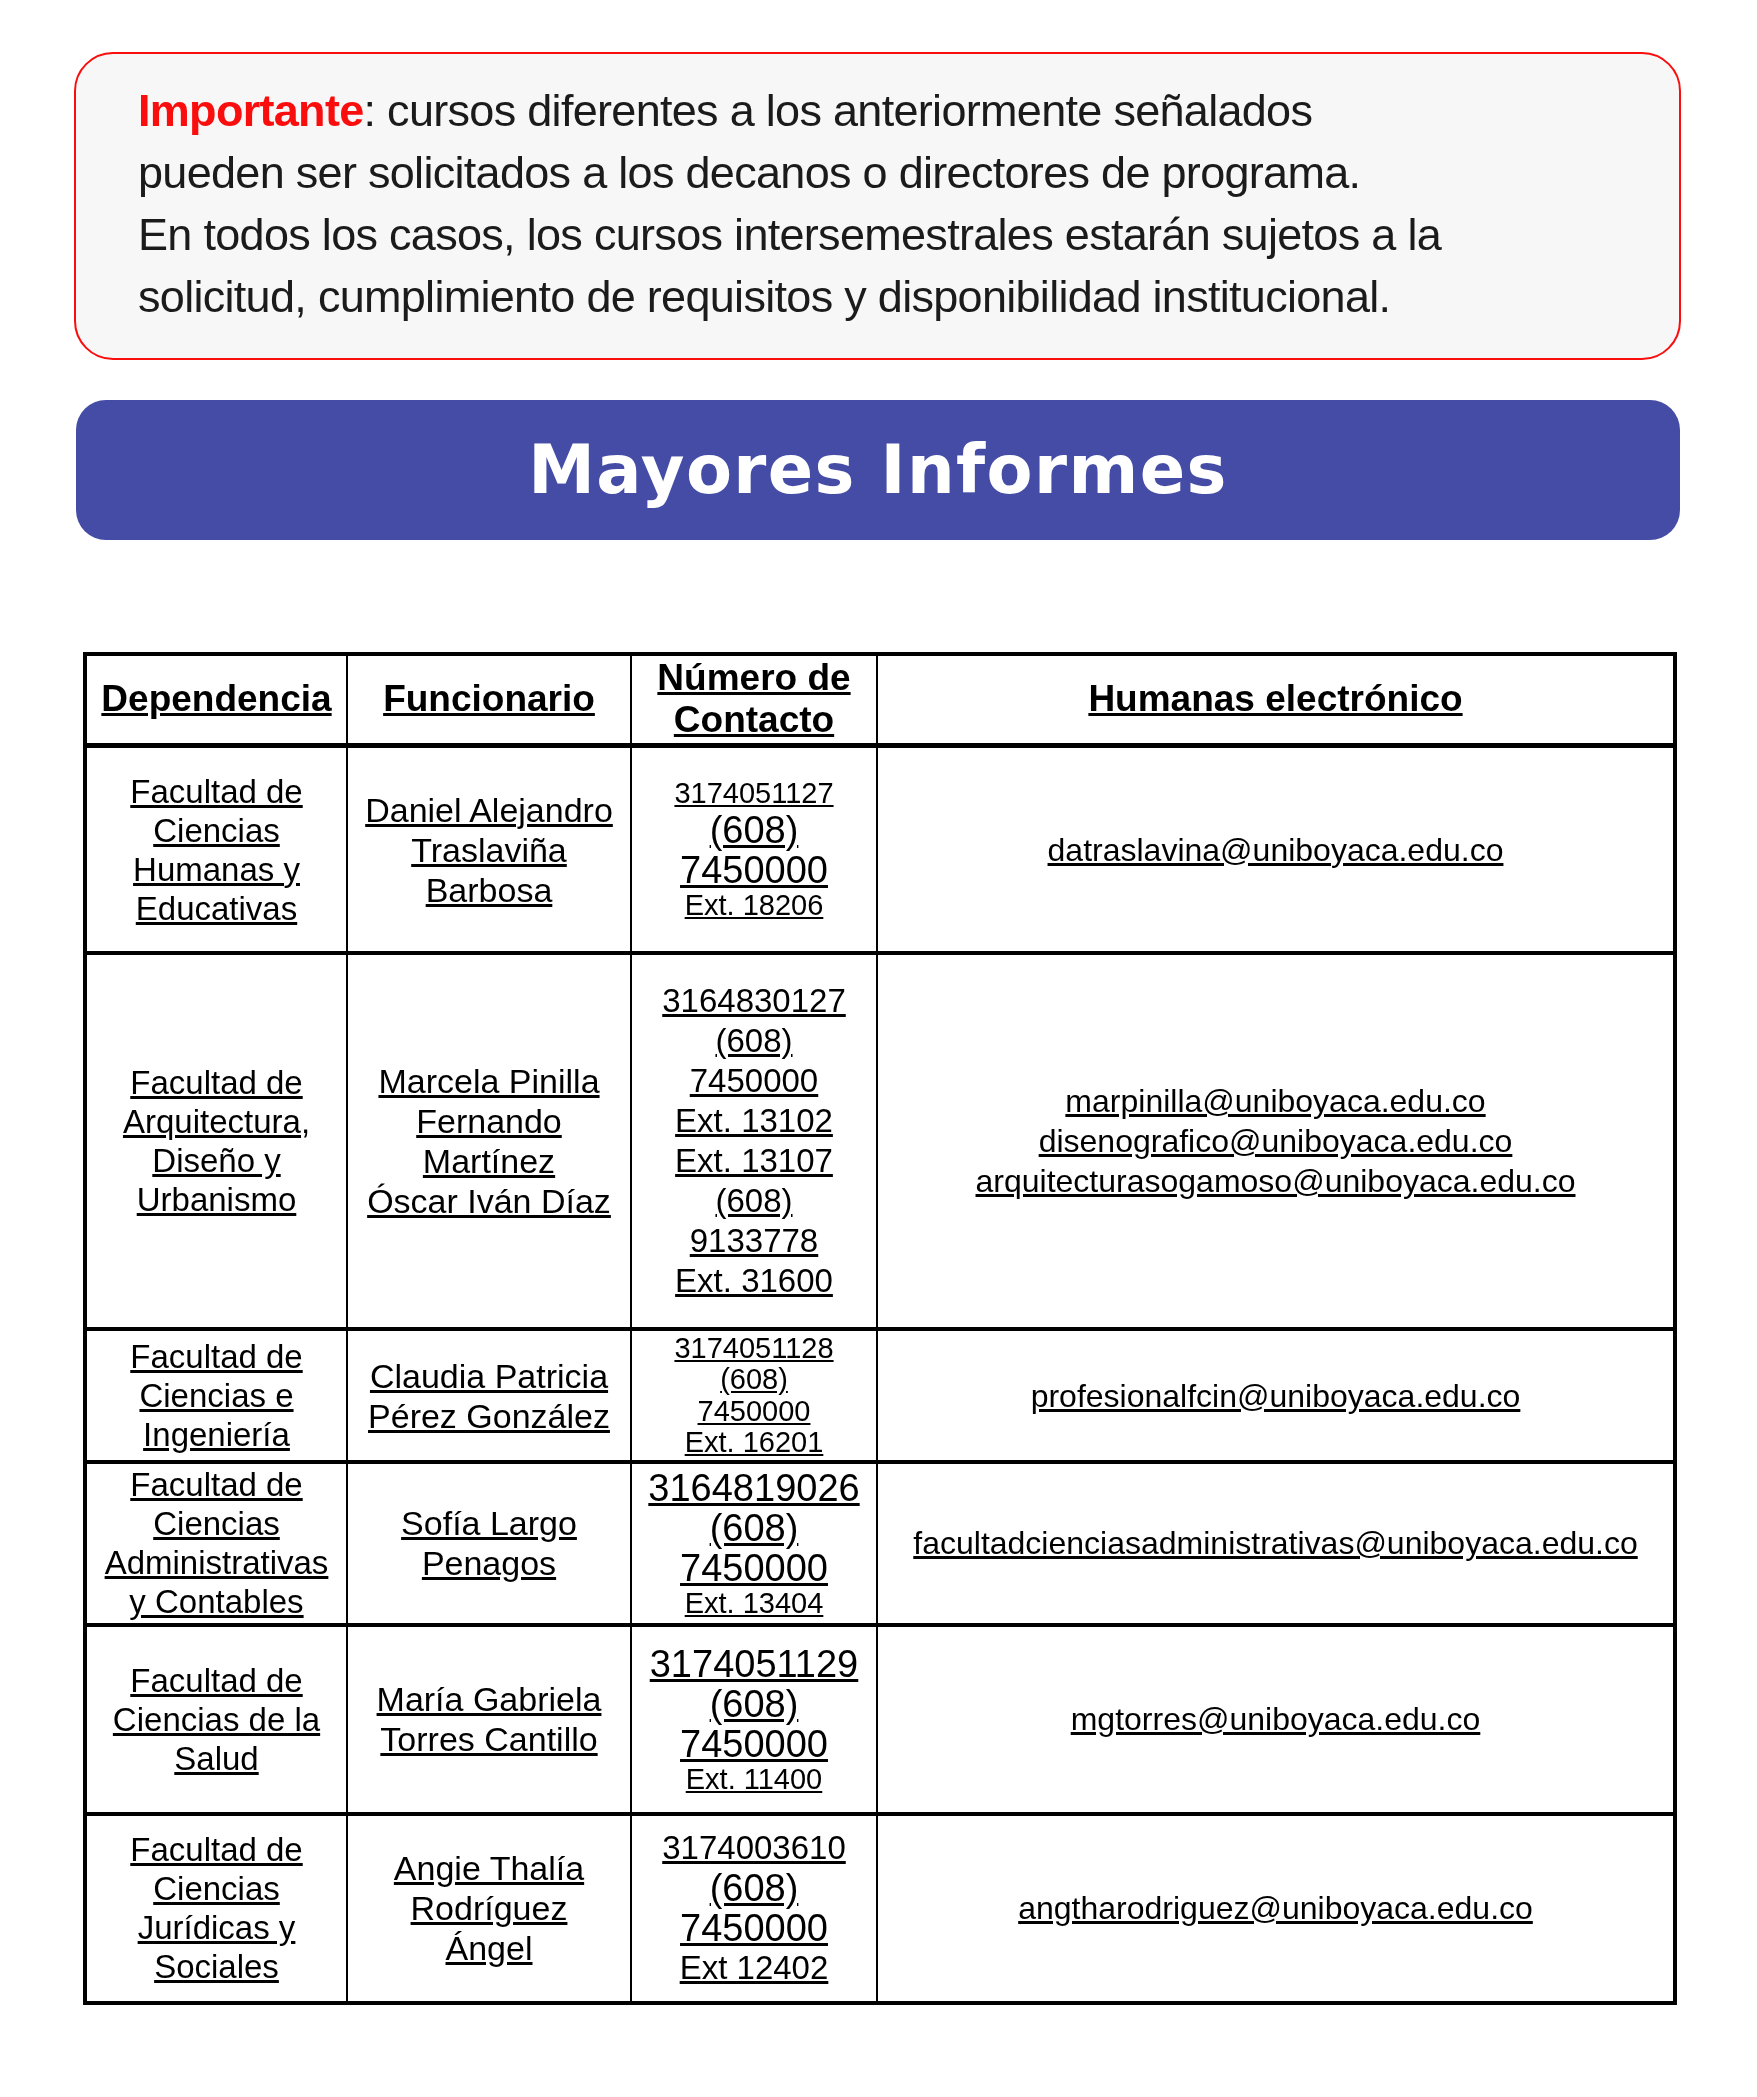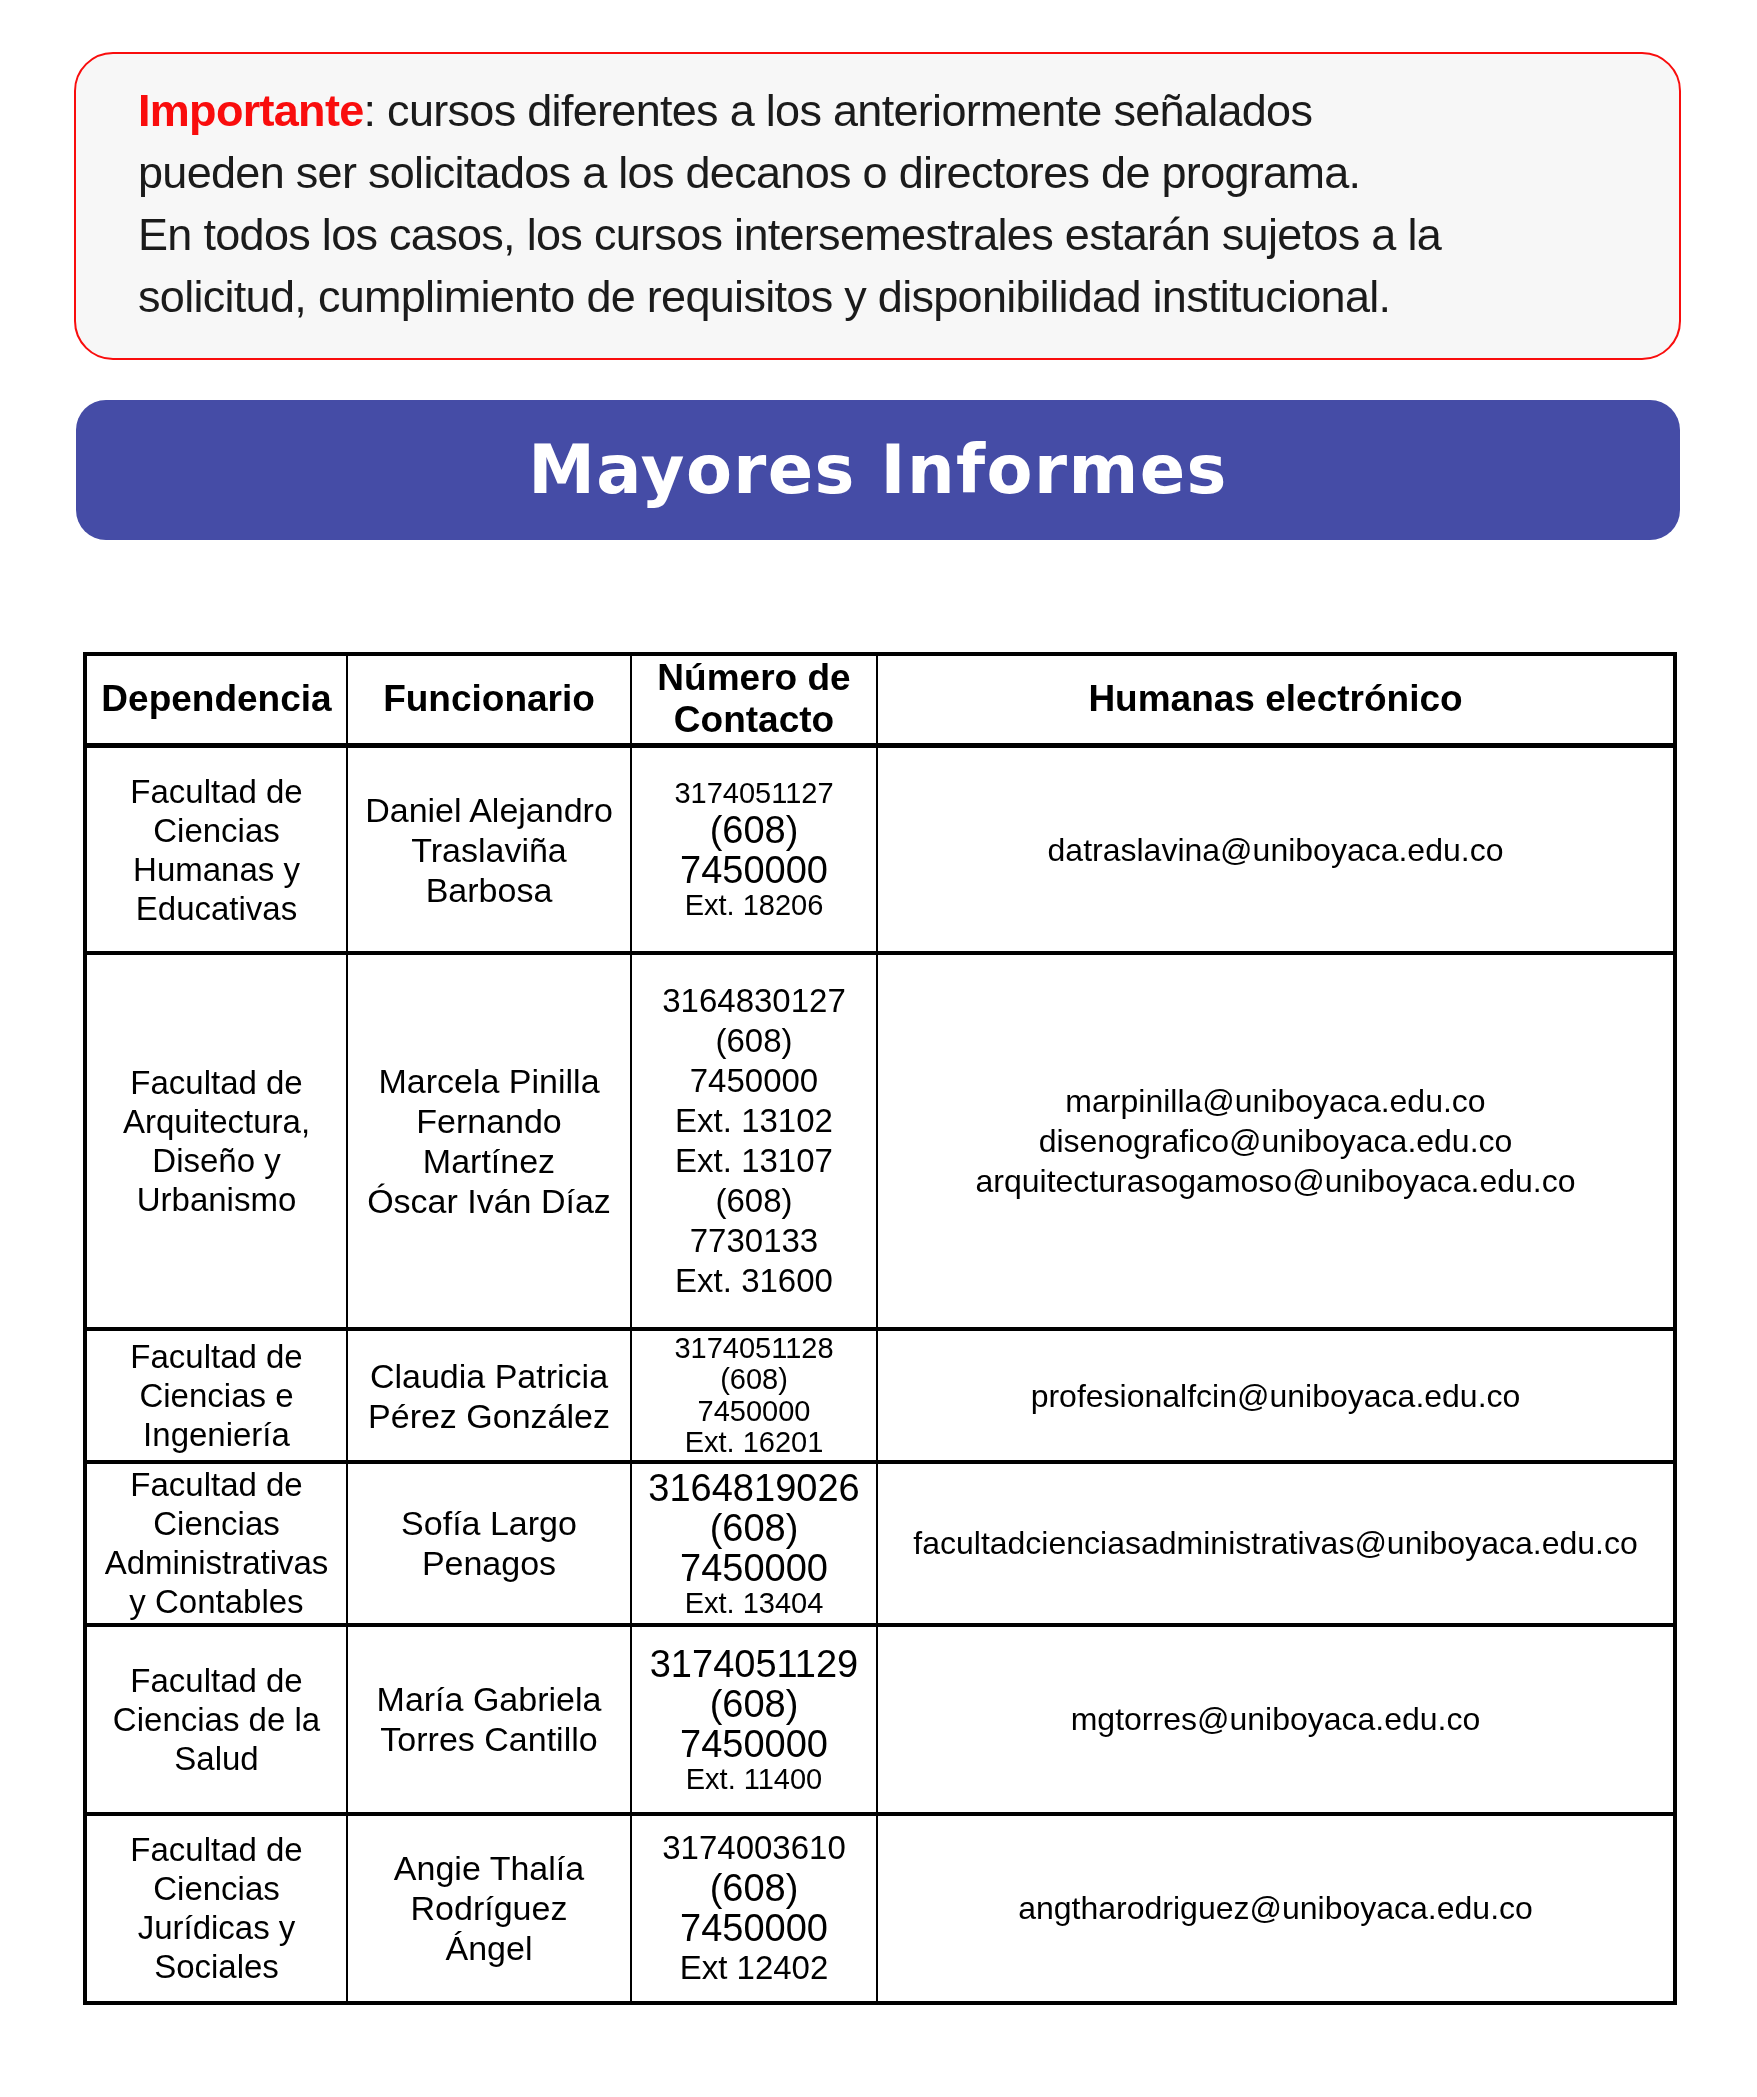--- a/index.html
+++ b/index.html
@@ -43,20 +43,21 @@
   }
 
   
   table.contact{
     position:absolute;left:83px;top:652px;
     width:1590px;
     border-collapse:collapse;
     table-layout:fixed;
     background:#ffffff;
     border:4.3px solid #000;
+    text-decoration:underline;
   }
   col.c-dep{width:262px;}
   col.c-fun{width:284px;}
   col.c-tel{width:246px;}
   col.c-mail{width:798px;}
 
   table.contact th,table.contact td{
     border:2.9px solid #000;
     text-align:center;
     vertical-align:middle;
@@ -160,21 +161,21 @@
             <div>Martínez</div>
             <div>Óscar Iván Díaz</div>
           </td>
         <td class="tel-cell">
             <div class="sz-md">3164830127</div>
             <div class="sz-md">(608)</div>
             <div class="sz-md">7450000</div>
             <div class="sz-md">Ext. 13102</div>
             <div class="sz-md">Ext. 13107</div>
             <div class="sz-md">(608)</div>
-            <div class="sz-md">7730133</div>
+            <div class="sz-md">9133778</div>
             <div class="sz-md">Ext. 31600</div>
           </td>
         <td class="mail-cell mail-top">
             <div>marpinilla@uniboyaca.edu.co</div>
             <div>disenografico@uniboyaca.edu.co</div>
             <div>arquitecturasogamoso@uniboyaca.edu.co</div>
           </td>
       </tr>
       <tr class="tr-r2">
         <td class="dep-cell">

